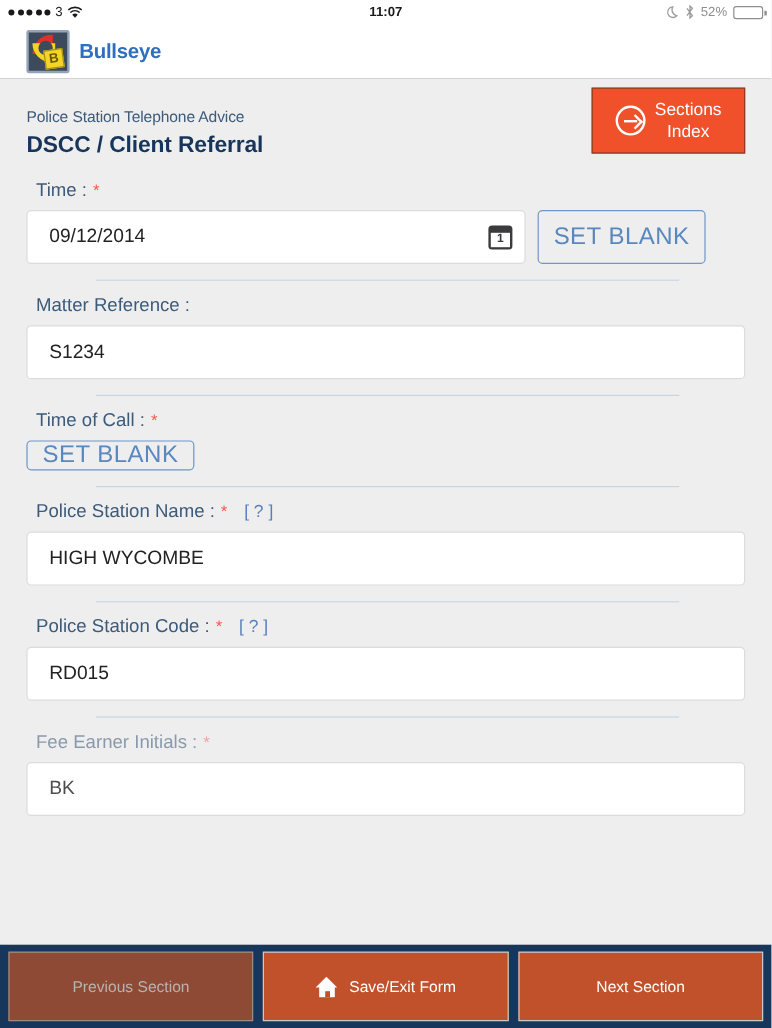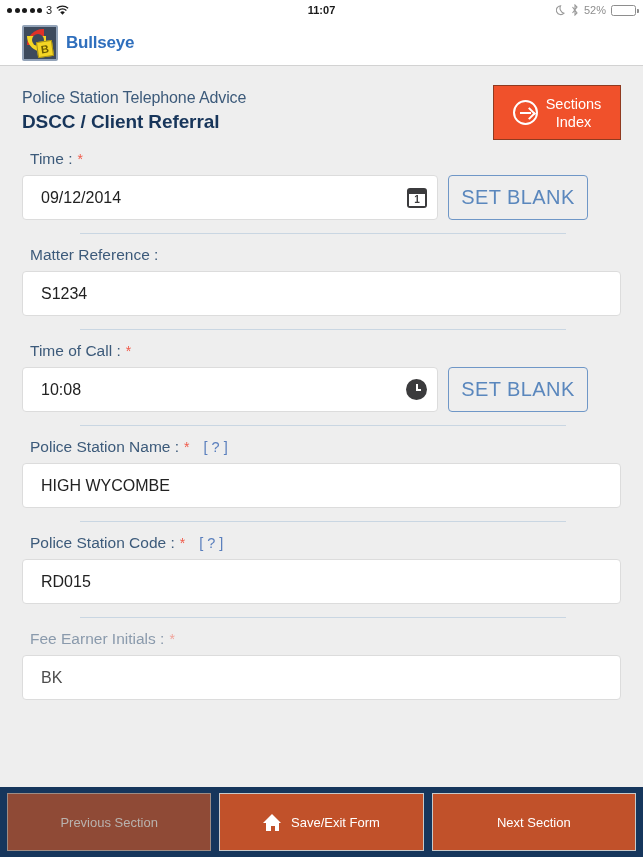--- a/index.html
+++ b/index.html
@@ -153,35 +153,35 @@
   .content-inner { padding: 0 0 10px 0; }
 
   
   .titleblock {
     padding: 20px 22px 0 22px;
     position: relative;
     min-height: 72px;
   }
   .form-title {
     color: #3c5a7a;
-    font-size: 16px;
+    font-size: 13px;
     line-height: 24px;
     letter-spacing: -0.1px;
   }
   .form-subtitle {
     color: #17355a;
     font-size: 19px;
     font-weight: bold;
     line-height: 24px;
     letter-spacing: -0.1px;
   }
   .sections-btn {
     position: absolute;
     right: 22px;
-    top: 19px;
+    top: 7px;
     width: 128px;
     height: 55px;
     background: #f0512b;
     border: 1px solid #8f3a20;
     display: flex;
     align-items: center;
     justify-content: center;
     gap: 8px;
     cursor: pointer;
   }
@@ -475,24 +475,20 @@
               </div>
             </div>
             <div class="separator"></div>
           </div>
           <div class="field">
             <div class="field-label">
               <span>Time of Call :</span>
               <span class="req">*</span>
             </div>
             <div class="field-row">
-              <div class="input-wrap narrow">
-                <span class="val">10:08</span>
-                <span class="clock-icon"></span>
-              </div>
               <div class="setblank-btn">SET BLANK</div>
             </div>
             <div class="separator"></div>
           </div>
           <div class="field">
             <div class="field-label">
               <span>Police Station Name :</span>
               <span class="req">*</span>
               <span class="helplink">[ ? ]</span>
             </div>

